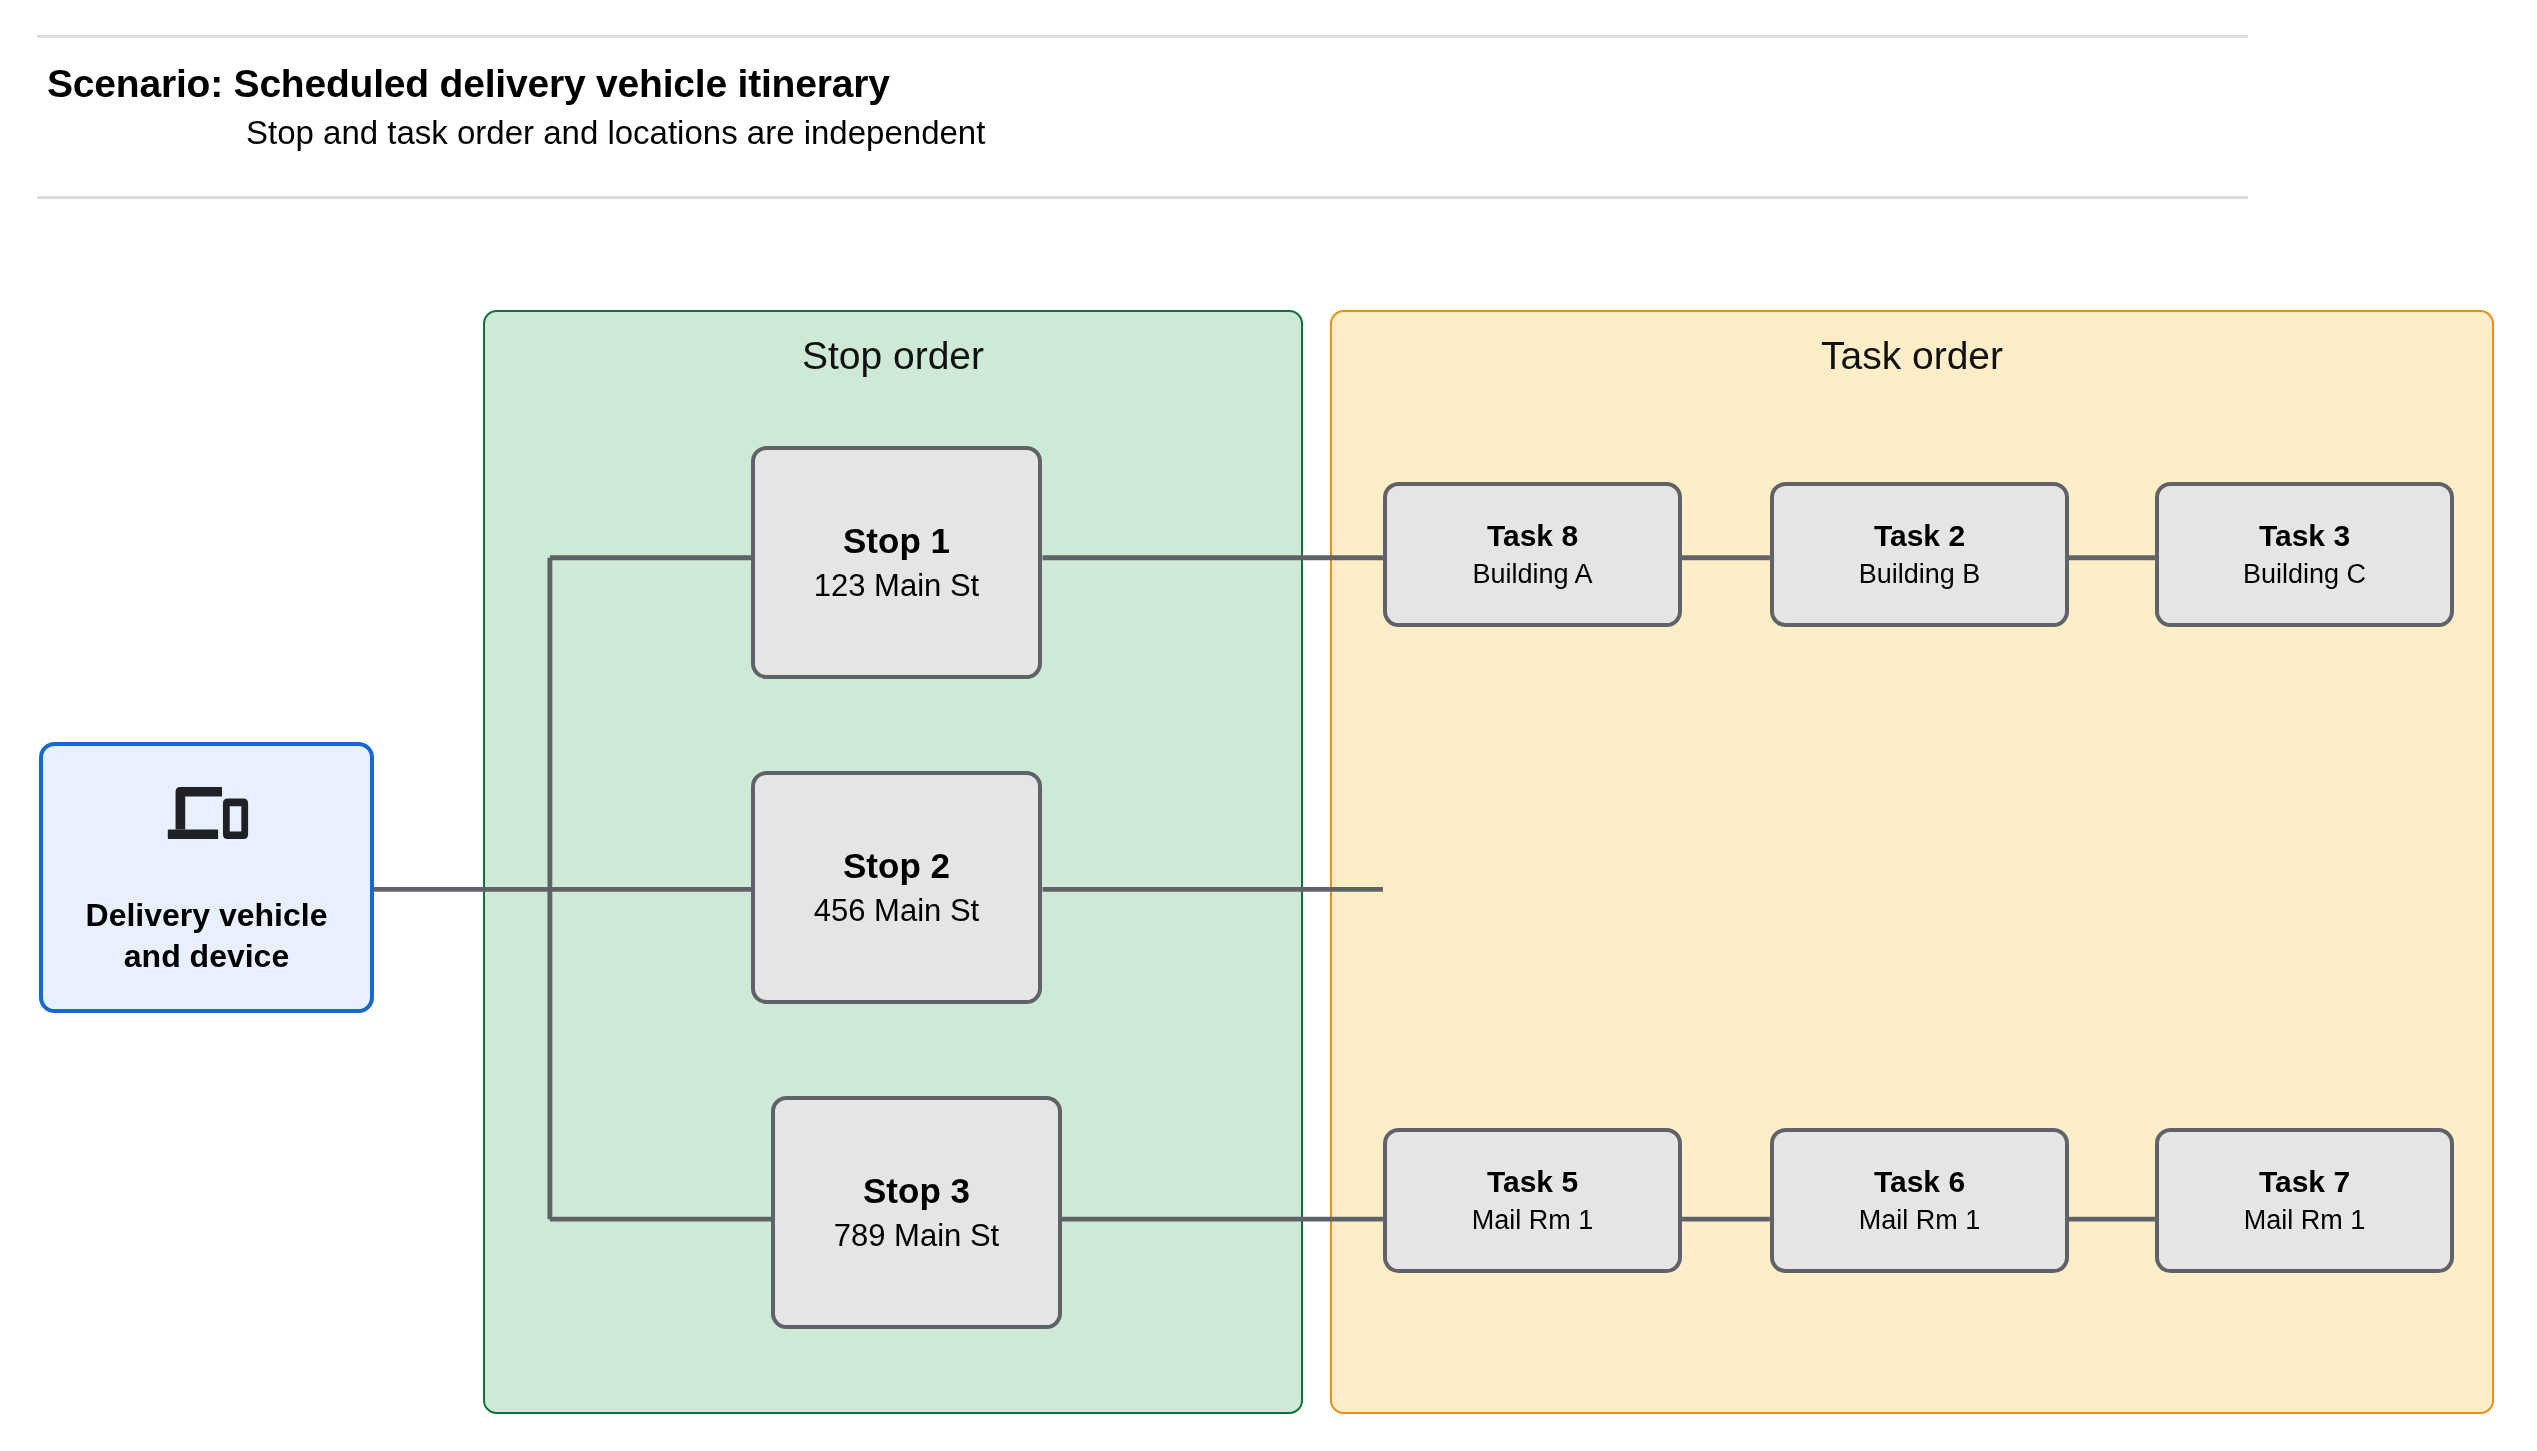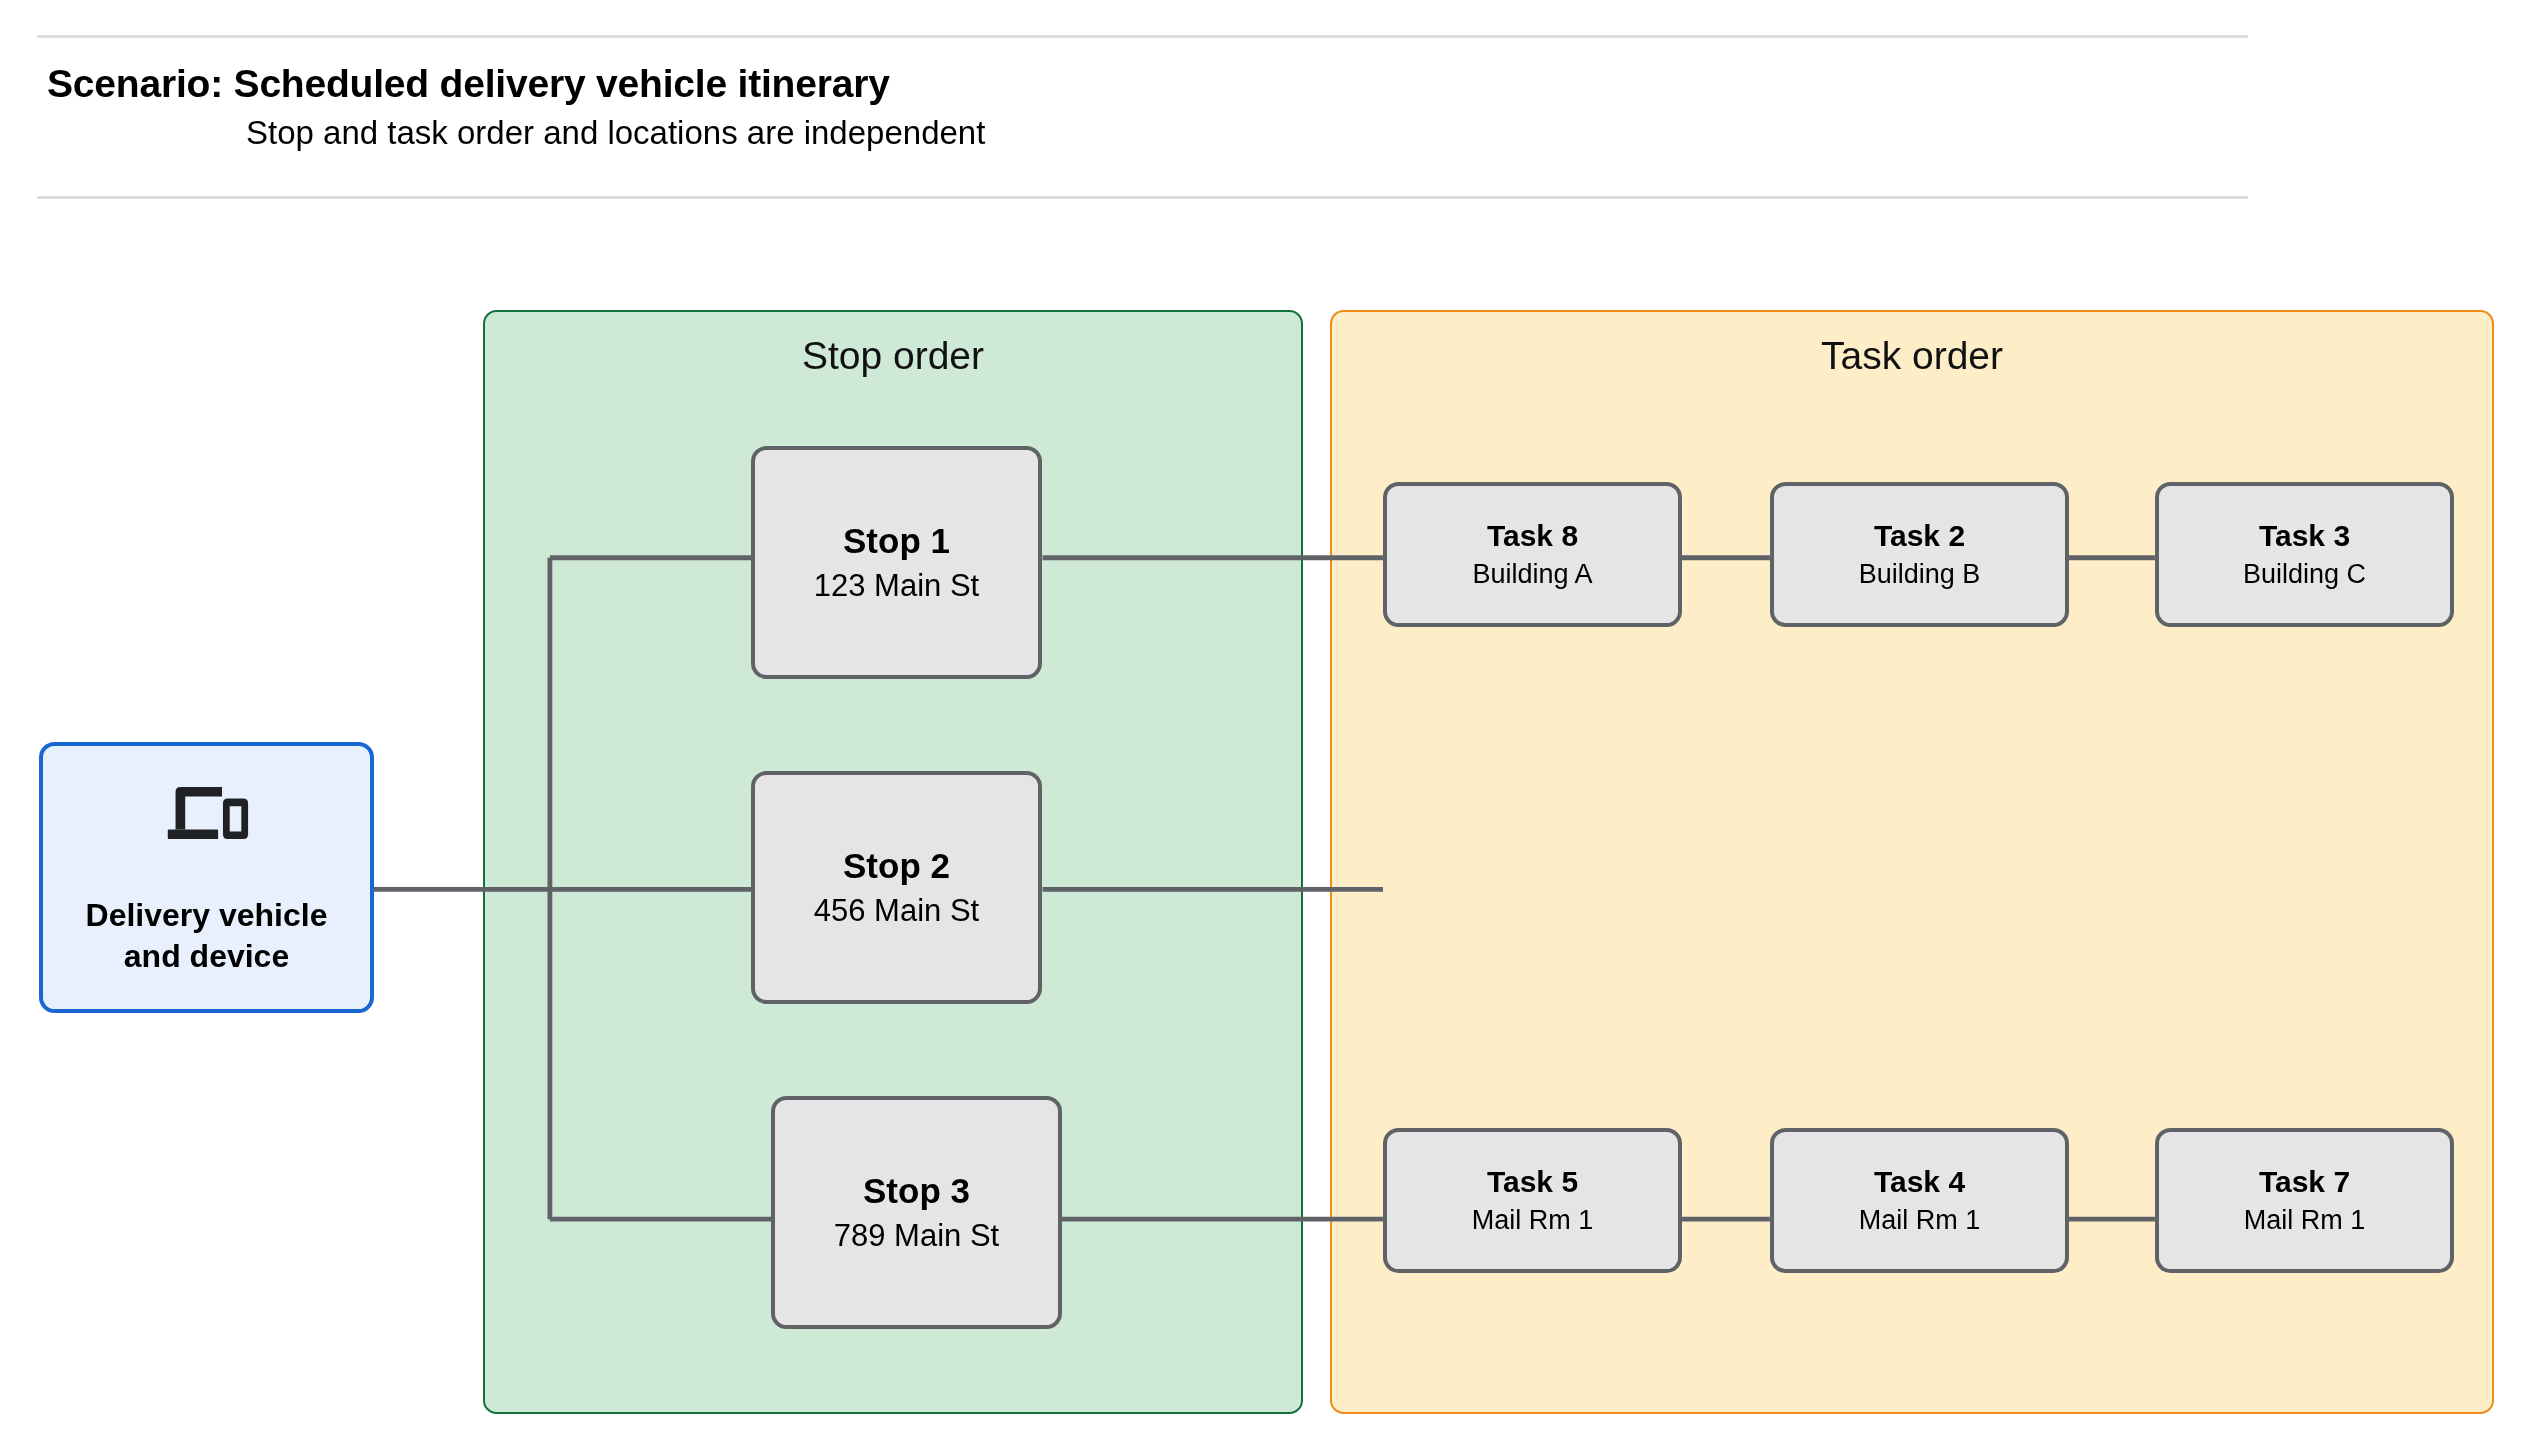--- a/index.html
+++ b/index.html
@@ -248,21 +248,21 @@
   </div>
   <div class="node task-node" id="task-3">
     <div class="node-title">Task 3</div>
     <div class="node-sub">Building C</div>
   </div>
   <div class="node task-node" id="task-5">
     <div class="node-title">Task 5</div>
     <div class="node-sub">Mail Rm 1</div>
   </div>
   <div class="node task-node" id="task-6">
-    <div class="node-title">Task 4</div>
+    <div class="node-title">Task 6</div>
     <div class="node-sub">Mail Rm 1</div>
   </div>
   <div class="node task-node" id="task-7">
     <div class="node-title">Task 7</div>
     <div class="node-sub">Mail Rm 1</div>
   </div>
 
 </div>
 
 

